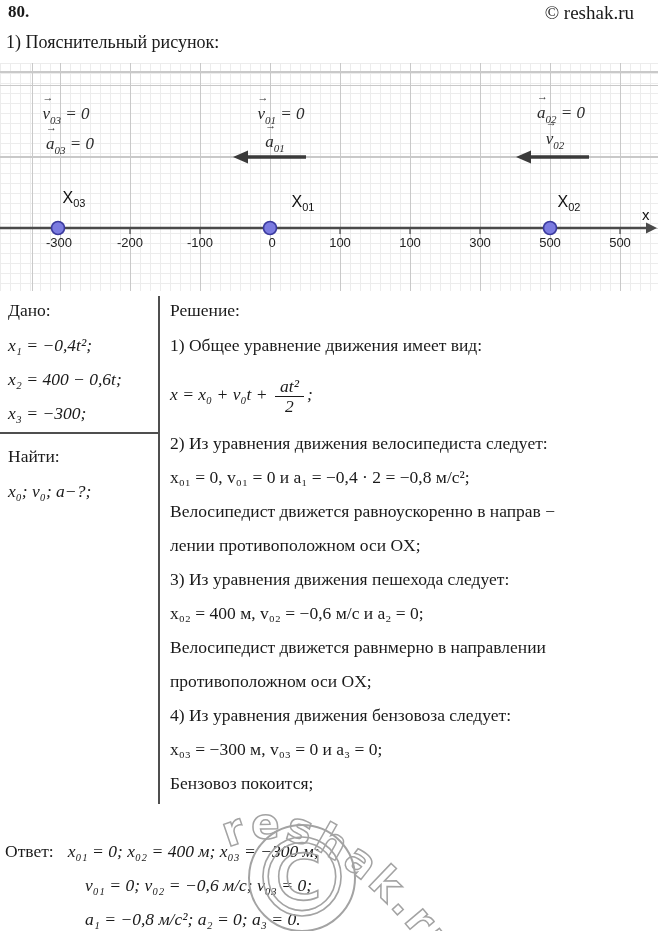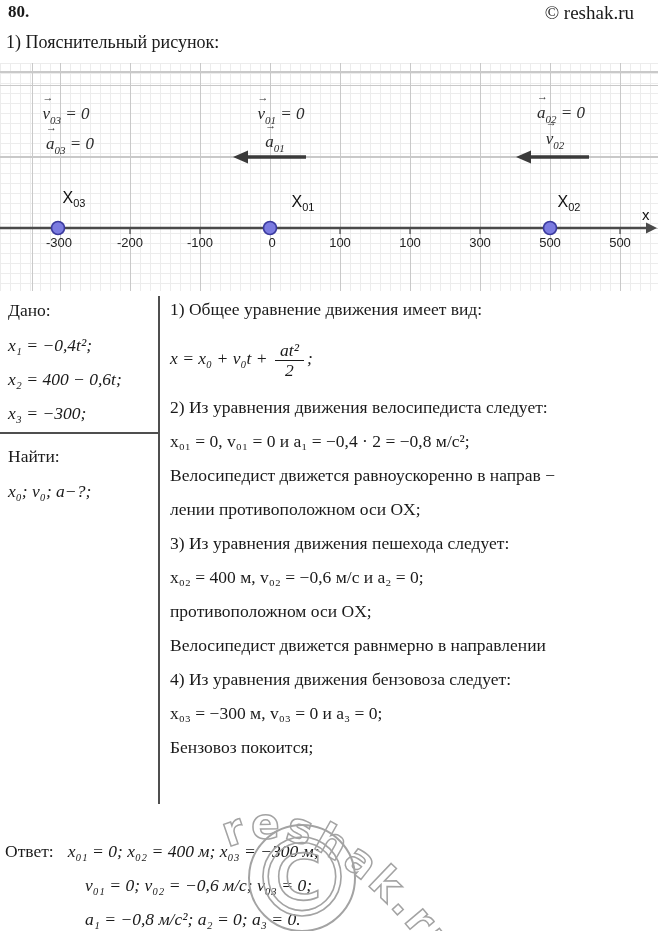--- a/index.html
+++ b/index.html
@@ -155,33 +155,34 @@
 </div>
 <div class="given-rule"></div>
 <div class="find-block">
   <div class="find-title">Найти:</div>
   <div class="math-line">x₀; v₀; a−?;</div>
 </div>
 
 <div class="col-divider"></div>
 
 <div class="solution">
+  <div class="sol-title">Решение:</div>
   <div class="sol-line">1) Общее уравнение движения имеет вид:</div>
   <div class="formula-line">
     <span>x = x₀ + v₀t +</span>
     <span class="frac"><span class="num">at²</span><span class="den">2</span></span><span>;</span>
   </div>
   <div class="sol-line">2) Из уравнения движения велосипедиста следует:</div>
   <div class="sol-line">x₀₁ = 0, v₀₁ = 0 и a₁ = −0,4 · 2 = −0,8 м/с²;</div>
   <div class="sol-line">Велосипедист движется равноускоренно в направ −</div>
   <div class="sol-line">лении противоположном оси OX;</div>
   <div class="sol-line">3) Из уравнения движения пешехода следует:</div>
   <div class="sol-line">x₀₂ = 400 м, v₀₂ = −0,6 м/с и a₂ = 0;</div>
+  <div class="sol-line">Велосипедист движется равнмерно в направлении</div>
   <div class="sol-line">противоположном оси OX;</div>
-  <div class="sol-line">Велосипедист движется равнмерно в направлении</div>
   <div class="sol-line">4) Из уравнения движения бензовоза следует:</div>
   <div class="sol-line">x₀₃ = −300 м, v₀₃ = 0 и a₃ = 0;</div>
   <div class="sol-line">Бензовоз покоится;</div>
 </div>
 
 <div class="answer">
   <div class="answer-row1">
     <span class="answer-label">Ответ:</span>
     <span class="math-line">x₀₁ = 0; x₀₂ = 400 м; x₀₃ = −300 м;</span>
   </div>

